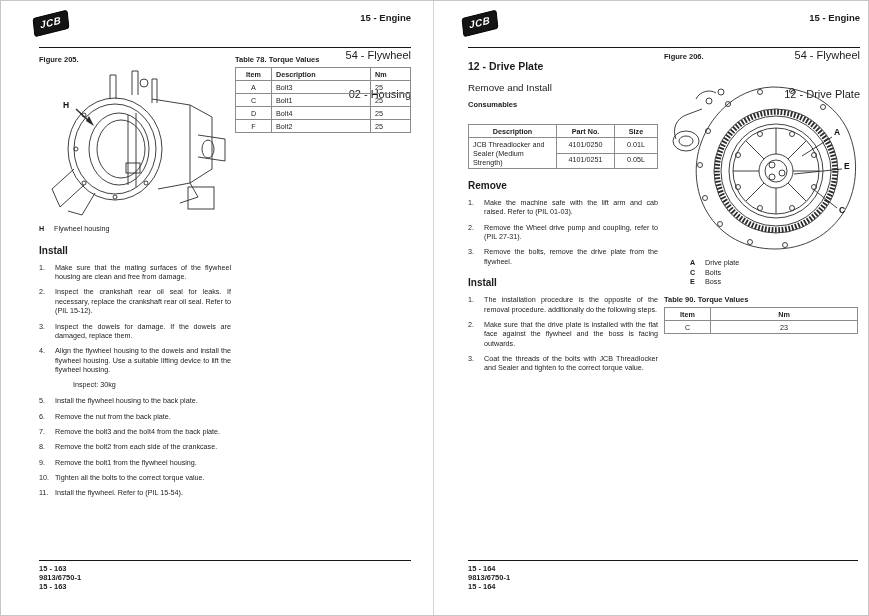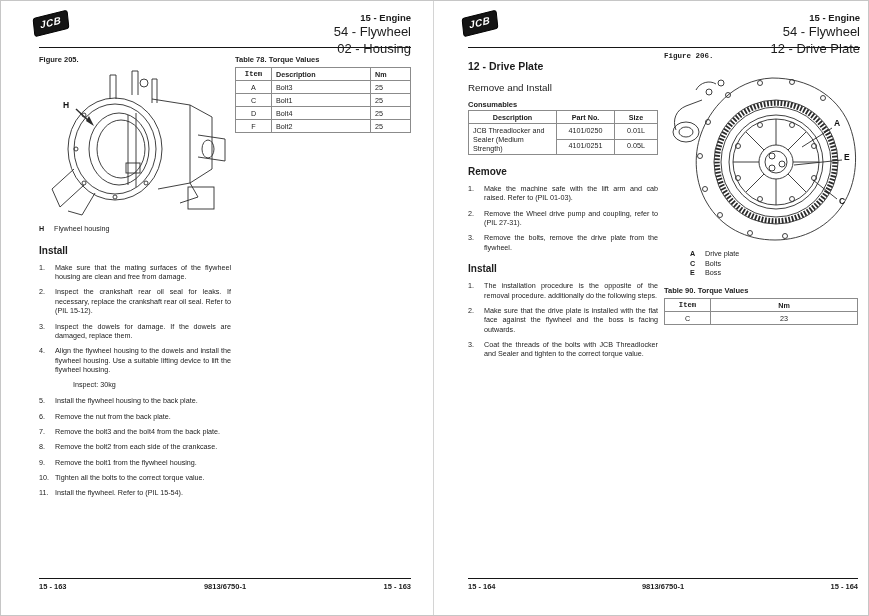--- a/index.html
+++ b/index.html
@@ -30,29 +30,29 @@
     background: #141414; color: #fff;
     font-weight: bold; font-style: italic;
     font-size: 10px; line-height: 1;
     padding: 3px 6px 4px; border-radius: 3px;
     letter-spacing: 0.5px;
     text-shadow: 0 0 1px #000;
     border: 1px solid #000;
   }
   .header-text { text-align: right; line-height: 1.3; margin-top: 1px; }
   .h-line1 { font-size: 9.5px; font-weight: bold; }
-  .h-line2 { font-size: 13px; }
+  .h-line2 { font-size: 11px; margin-top: 24px; }
   .header-rule { border-top: 1.6px solid #161616; margin-top: 3px; }
 
   
   .fig-caption, .tbl-caption { font-size: 7.5px; font-weight: bold; text-align: left; }
   .sec-head { font-size: 10px; font-weight: bold; margin: 11px 0 7px; }
   .page-title { font-size: 10.5px; font-weight: bold; margin: 12px 0 10px; }
   .subsec-head { font-size: 9.8px; font-weight: normal; margin: 0 0 7px; }
-  .consumables-head { font-size: 7.5px; font-weight: bold; margin: 0 0 1px; }
+  .consumables-head { font-size: 7.5px; font-weight: bold; margin: 0 0 15px; }
 
   
   .step { display: flex; font-size: 7.2px; line-height: 1.3; margin-bottom: 6px; text-align: justify; }
   .step-num { width: 16px; flex-shrink: 0; }
   .step.sub { margin-left: 16px; margin-top: 7px; }
   .step.sub .step-num { width: 18px; }
   .weight-line { margin-left: 34px; font-size: 7.2px; margin-bottom: 7px; }
   .note-blue { color: #3c3cc4; font-size: 7.2px; line-height: 1.3; margin-left: 16px; margin-top: -1px; }
 
   
@@ -60,50 +60,50 @@
   th, td { border: 1px solid #8b8b8b; padding: 1.5px 4px; vertical-align: top; }
   th { font-weight: bold; }
   .ctr { text-align: center; }
   .lft { text-align: left; }
 
   
   .lp-row { display: flex; margin-top: 7px; }
   .lp-fig-col { width: 192px; flex-shrink: 0; }
   .lp-tbl-col { flex: 1; padding-left: 4px; }
   .lp-tbl-col table { width: 100%; margin-top: 3px; }
-  .col-item { width: 36px; font-family: Liberation Mono, monospace; }
+  .col-item { width: 36px; }
   .col-nm { width: 40px; }
   .install-wrap { width: 192px; }
 
   
   .figure { position: relative; }
   .fig-label { position: absolute; font-size: 8.5px; font-weight: bold; color: #111; }
   .legend { font-size: 7.2px; margin-top: 2px; line-height: 1.35; }
   .legend-row { display: flex; }
   .legend-key { font-weight: bold; width: 15px; flex-shrink: 0; }
 
   
   .rp-row { display: flex; margin-top: 0; }
   .rp-text-col { width: 190px; flex-shrink: 0; }
   .rp-fig-col { flex: 1; padding-left: 6px; }
   .consumables-table { width: 100%; }
   .consumables-table .desc-cell { width: 88px; }
   .consumables-table .part-cell { width: 58px; }
-  .rp-fig-col .fig-caption { margin: 4px 0 8px; font-family: Liberation Mono, monospace; }
+  .rp-fig-col .fig-caption { margin: 4px 0 16px; }
   .rp-legend { margin-left: 26px; margin-top: 3px; }
   .t79 { width: 194px; margin-top: 3px; }
   .t79 .col-item { width: 46px; }
   .t79-caption { margin-top: 8px; }
 
   
   .page-footer { position: absolute; bottom: 24px; }
   .page-left  .page-footer { left: 38px; right: 22px; }
   .page-right .page-footer { left: 34px; right: 10px; }
   .footer-rule { border-top: 1.5px solid #161616; margin-bottom: 3px; }
-  .footer-row { display: flex; justify-content: space-between; font-size: 7.5px; font-weight: bold; }
+  .footer-row { display: flex; font-size: 7.5px; font-weight: bold; flex-direction: column; }
 
   svg { display: block; }
 </style>
 </head>
 <body>
 
 <div class="spread">
 
   <section class="page page-left">
     <header class="page-header">

